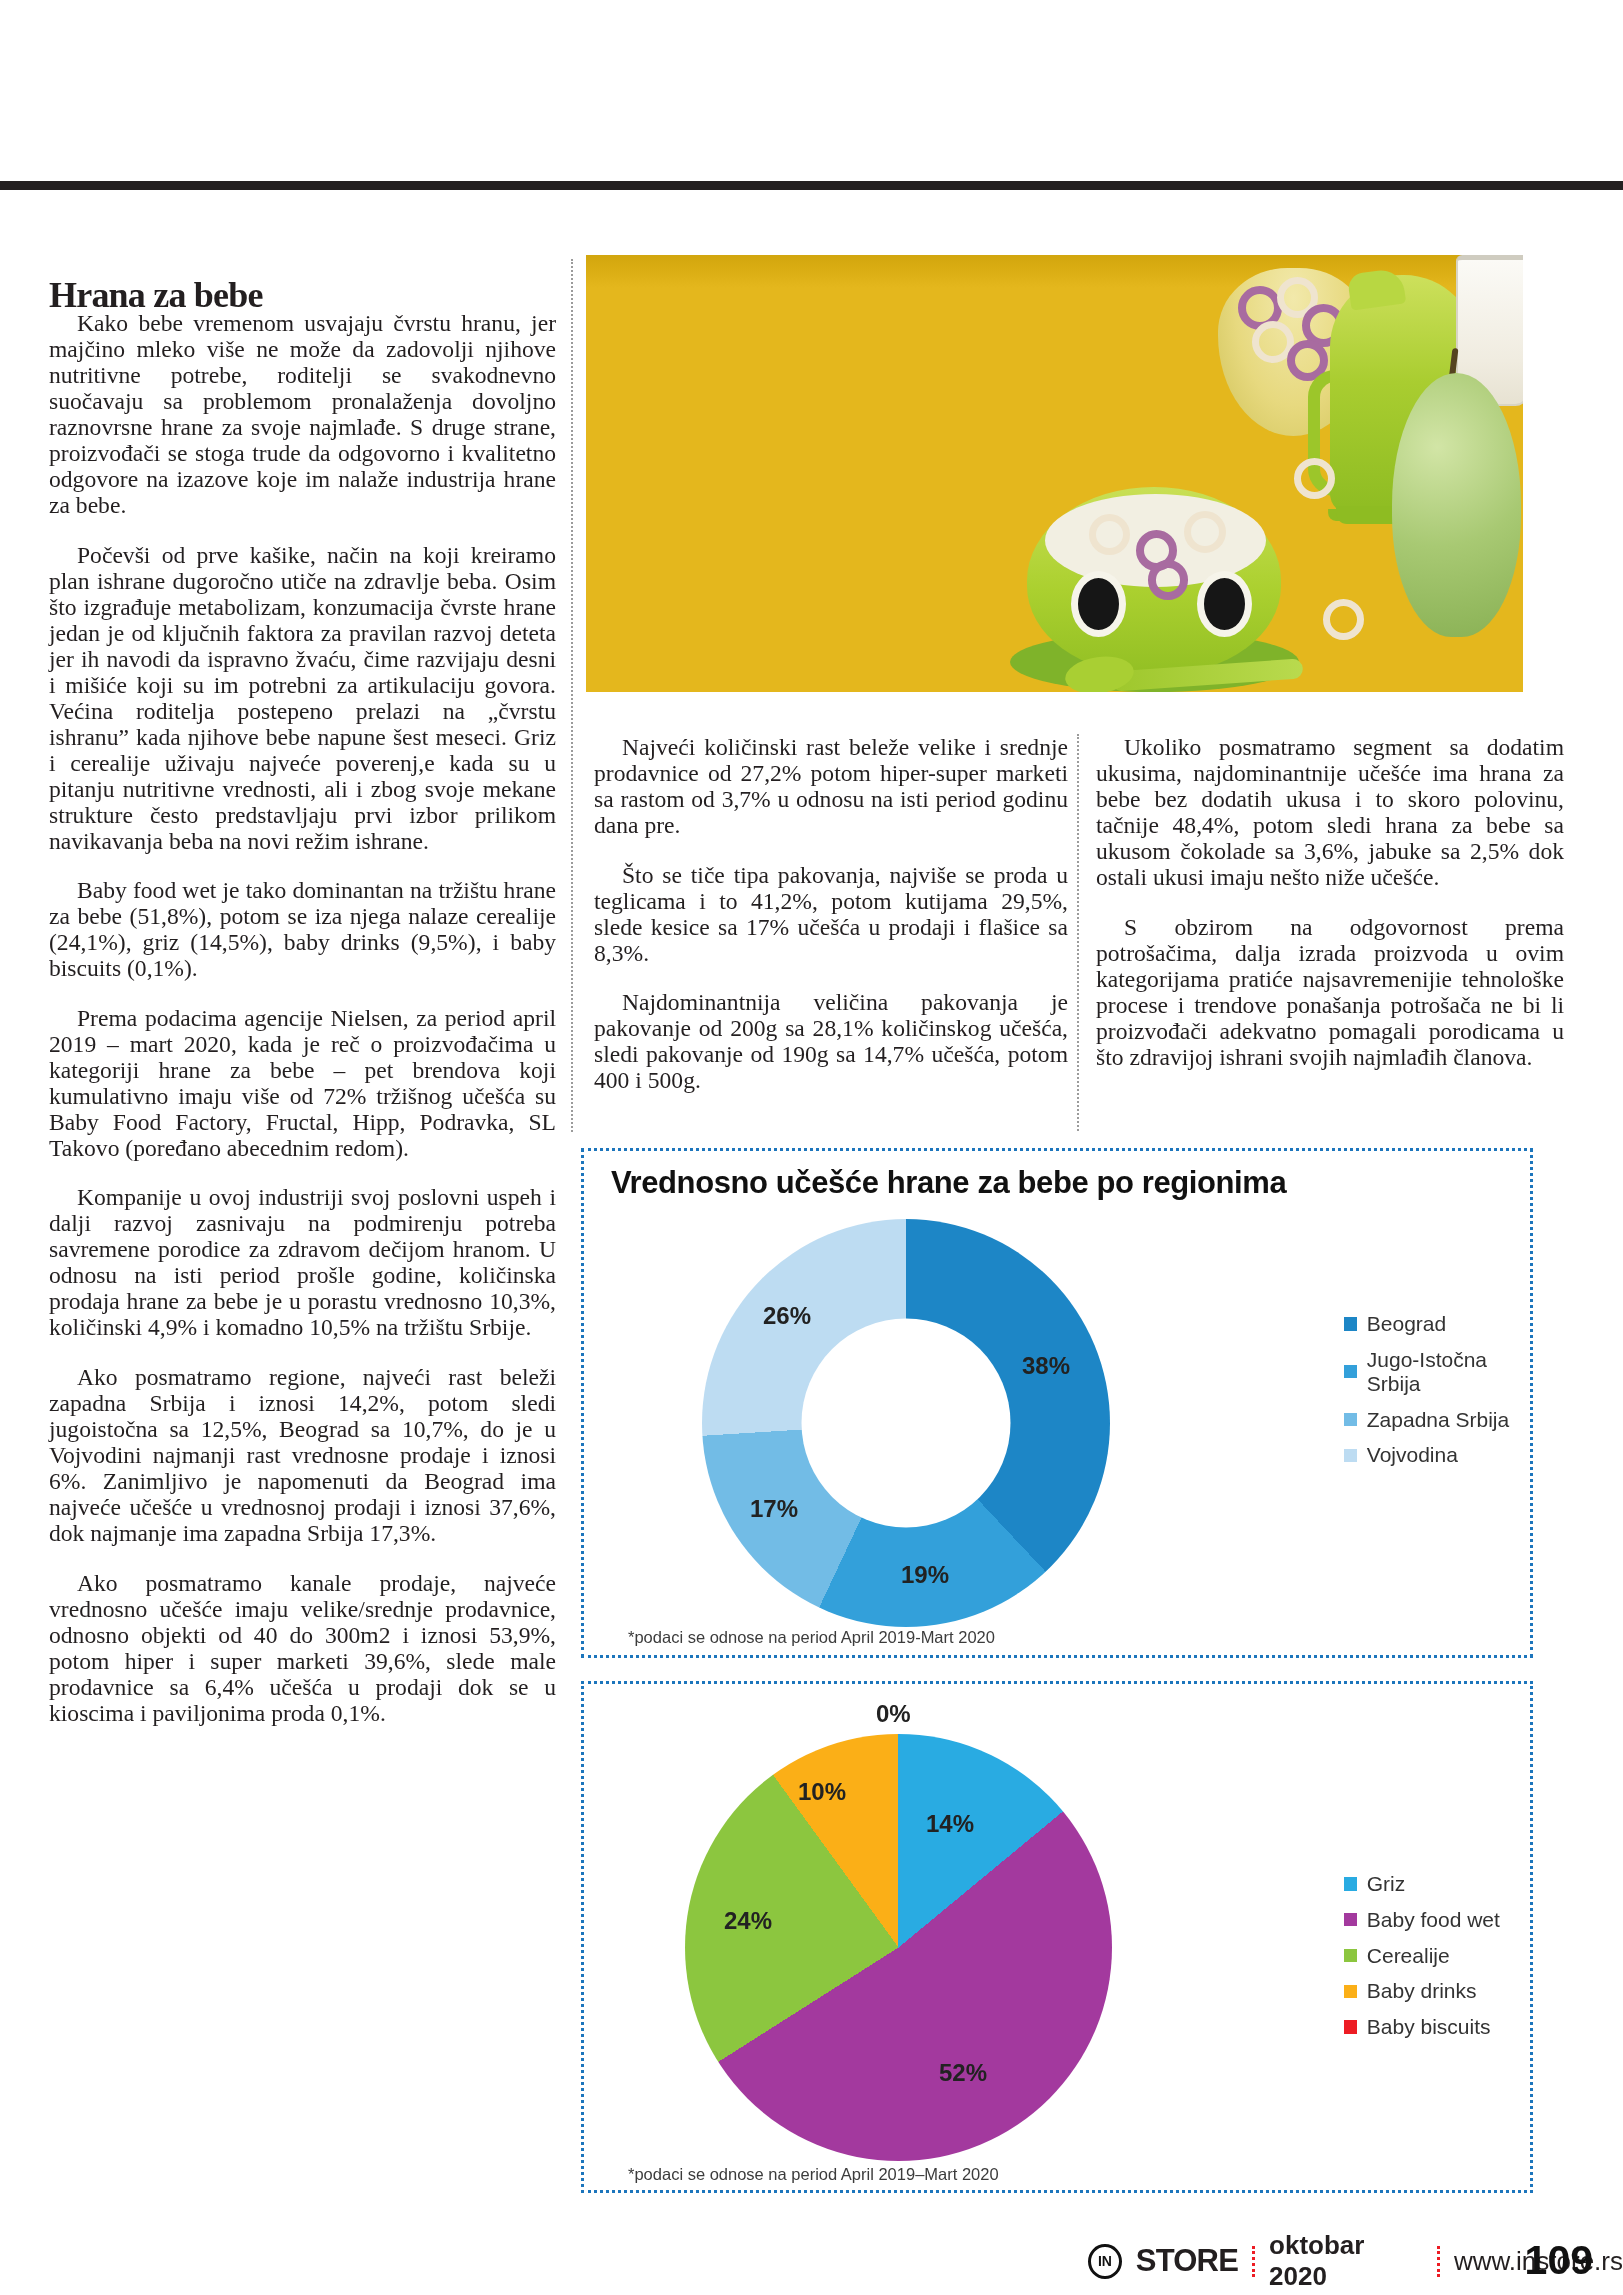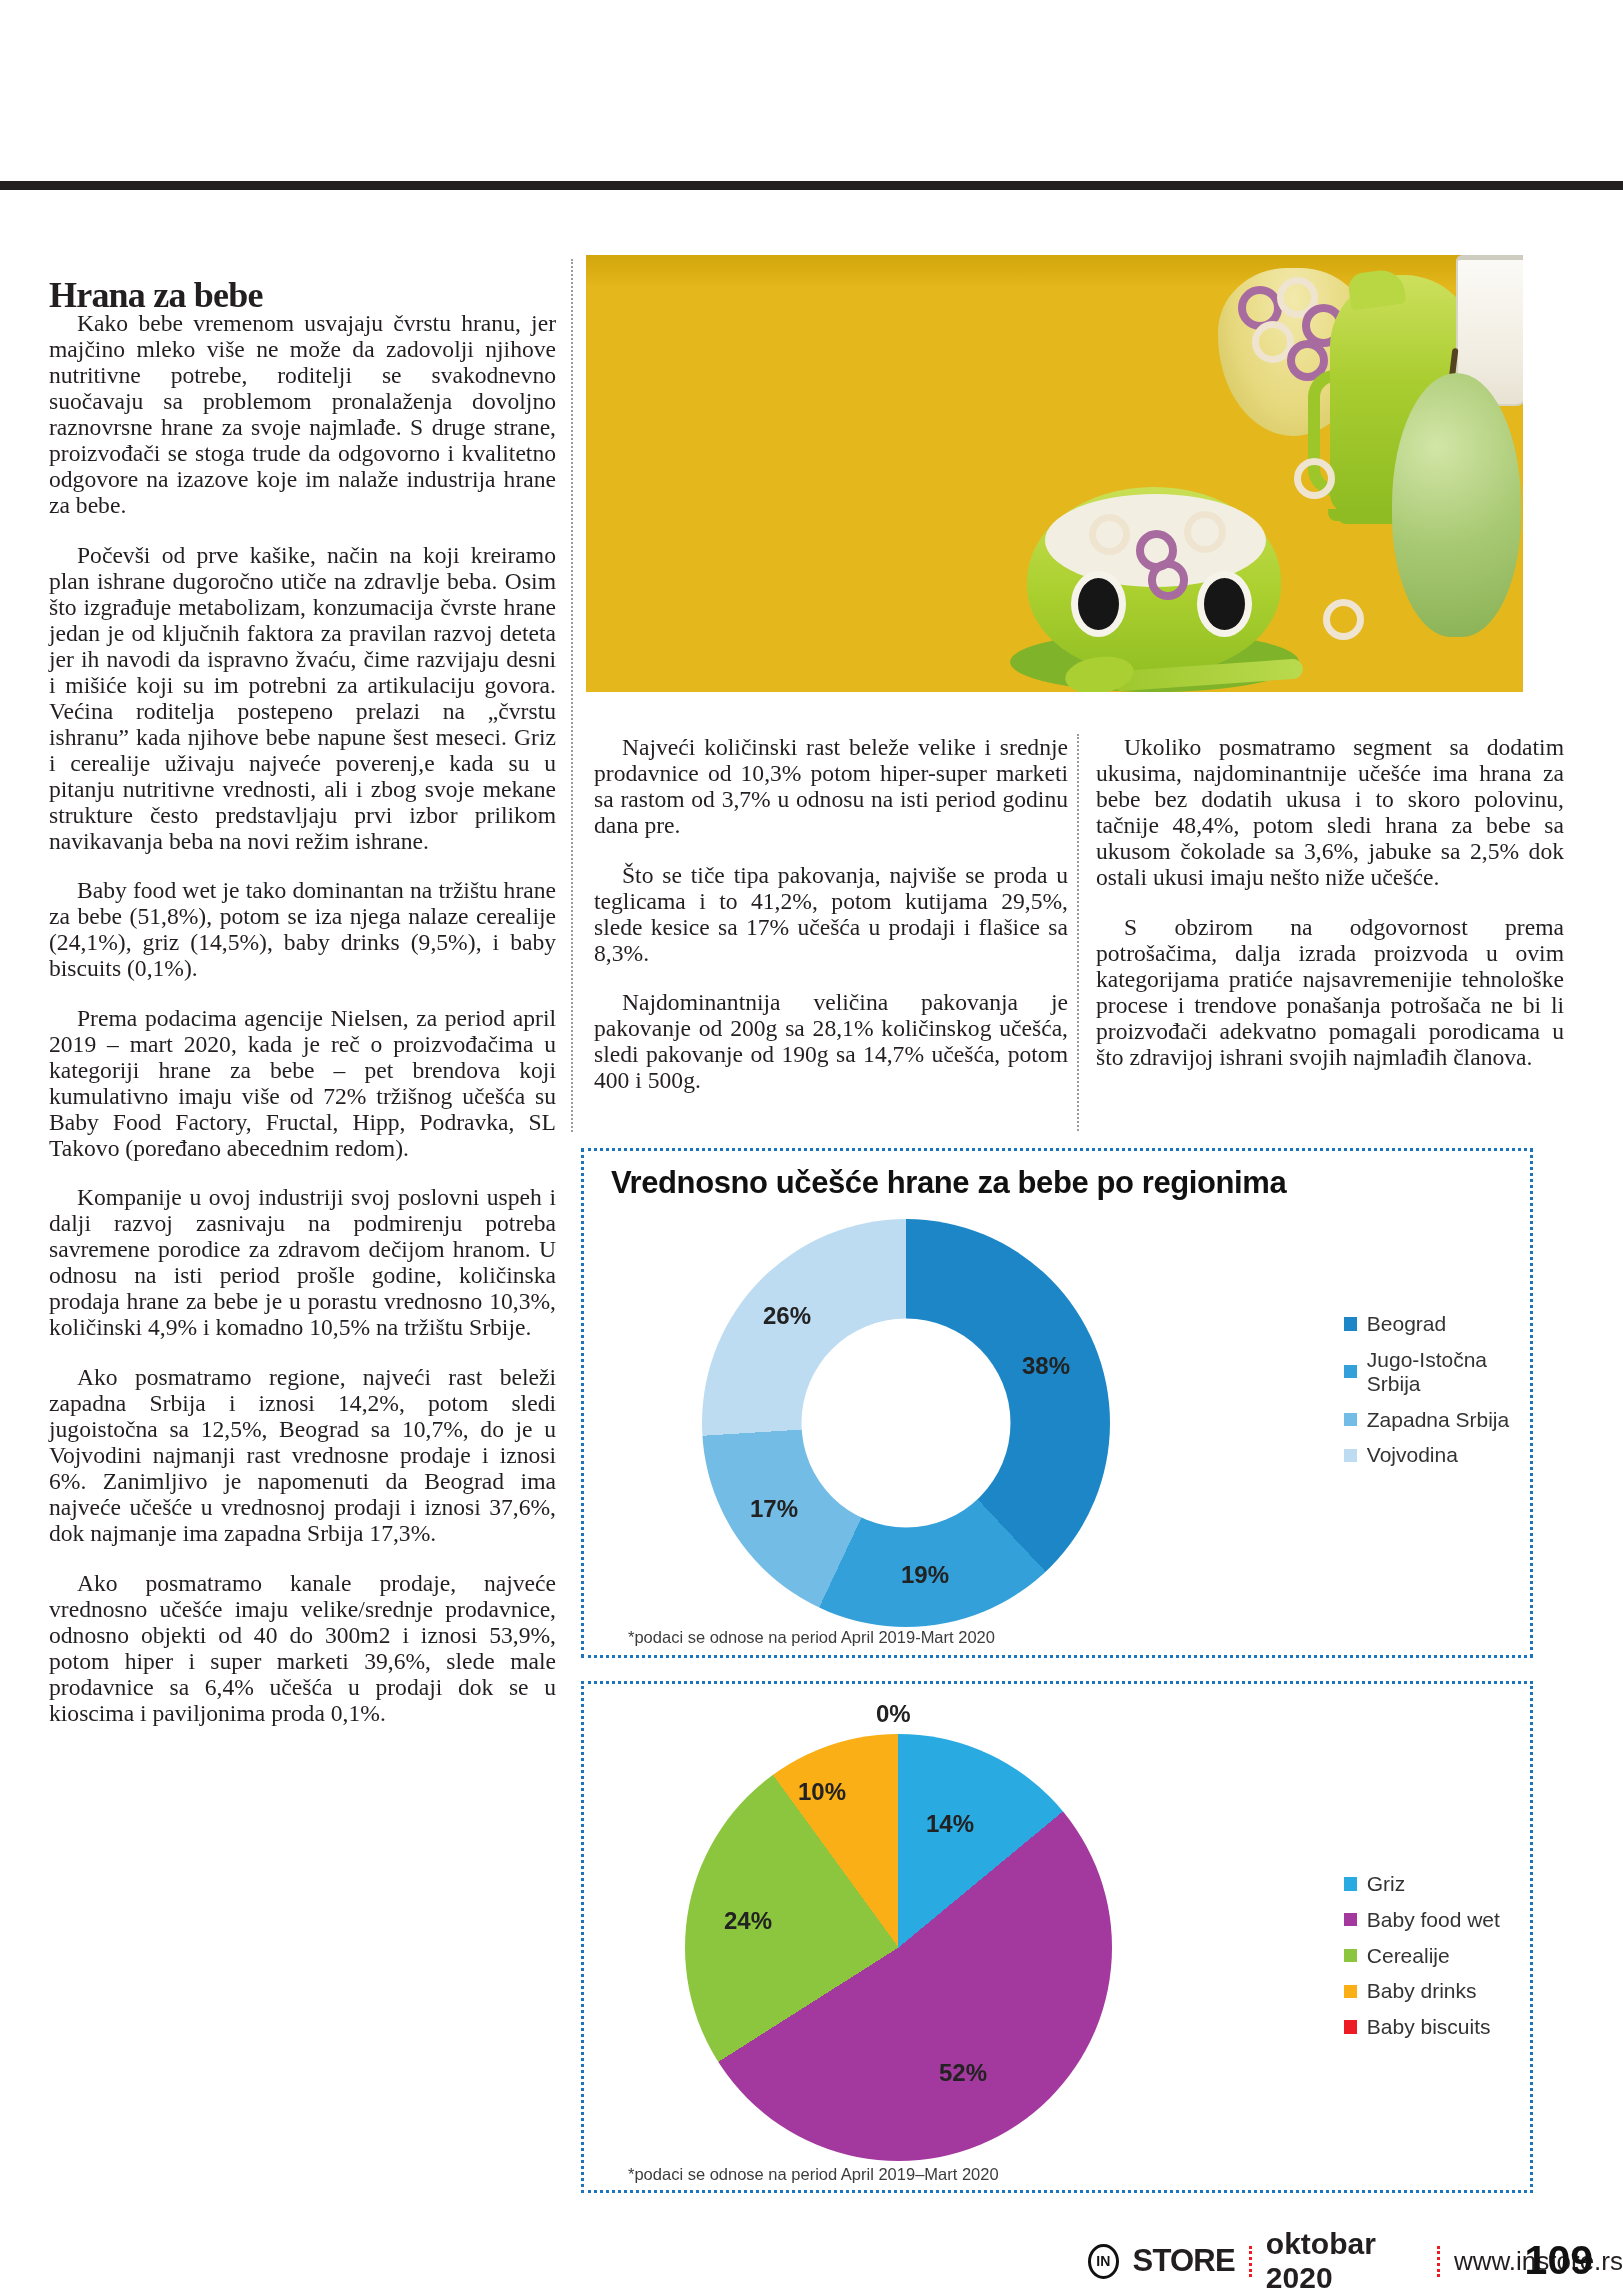--- a/index.html
+++ b/index.html
@@ -79,21 +79,21 @@
   .footnote{position:absolute;left:44px;font-size:16.5px;color:#3c3c3c;
       font-family:"Liberation Sans", sans-serif;}
 
   
   .footer{position:absolute;left:1088px;top:2240px;height:42px;display:flex;align-items:center;gap:14px;
       font-family:"Liberation Sans", sans-serif;color:#231f20;}
   .logo-circle{width:35px;height:35px;border-radius:50%;border:3.9px solid #111111;box-sizing:border-box;
       display:flex;align-items:center;justify-content:center;font-weight:bold;font-size:14px;color:#111111;}
   .brand{font-weight:bold;font-size:31px;letter-spacing:-0.8px;}
   .f-sep{width:0;height:31px;border-left:3.1px dotted #ed1c24;}
-  .issue{font-weight:bold;font-size:30px;}
+  .issue{font-weight:bold;font-size:26px;}
   .site{font-size:26px;text-align:right;}
   .pagenum{position:absolute;right:30px;top:2237px;font-family:"Liberation Sans", sans-serif;
       font-weight:bold;font-size:41px;color:#111111;}
 </style>
 </head>
 <body>
 
 <div class="page">
 
   <div class="top-rule"></div>
@@ -134,21 +134,21 @@
     <div class="ring r-purple" style="left:562px;top:305px;width:23.6px;height:23.6px;"></div>
     <div class="eye" style="left:485px;top:316px;"></div>
     <div class="eye" style="left:611px;top:316px;"></div>
     <div class="spoon-handle"></div>
     <div class="spoon-bowl"></div>
     <div class="ring r-cream" style="left:708px;top:203px;width:27px;height:27px;"></div>
     <div class="ring r-cream" style="left:737px;top:344px;width:27px;height:27px;"></div>
   </div>
 
   <div class="col col-2">
-    <p>Najveći količinski rast beleže velike i srednje prodavnice od 10,3% potom hiper-super marketi sa rastom od 3,7% u odnosu na isti period godinu dana pre.</p>
+    <p>Najveći količinski rast beleže velike i srednje prodavnice od 27,2% potom hiper-super marketi sa rastom od 3,7% u odnosu na isti period godinu dana pre.</p>
     <p>Što se tiče tipa pakovanja, najviše se proda u teglicama i to 41,2%, potom kutijama 29,5%, slede kesice sa 17% učešća u prodaji i flašice sa 8,3%.</p>
     <p>Najdominantnija veličina pakovanja je pakovanje od 200g sa 28,1% količinskog učešća, sledi pakovanje od 190g sa 14,7% učešća, potom 400 i 500g.</p>
   </div>
 
   <div class="col col-3">
     <p>Ukoliko posmatramo segment sa dodatim ukusima, najdominantnije učešće ima hrana za bebe bez dodatih ukusa i to skoro polovinu, tačnije 48,4%, potom sledi hrana za bebe sa ukusom čokolade sa 3,6%, jabuke sa 2,5% dok ostali ukusi imaju nešto niže učešće.</p>
     <p>S obzirom na odgovornost prema potrošačima, dalja izrada proizvoda u ovim kategorijama pratiće najsavremenijie tehnološke procese i trendove ponašanja potrošača ne bi li proizvođači adekvatno pomagali porodicama u što zdravijoj ishrani svojih najmlađih članova.</p>
   </div>
 
   <div class="chart-box box-regions">

